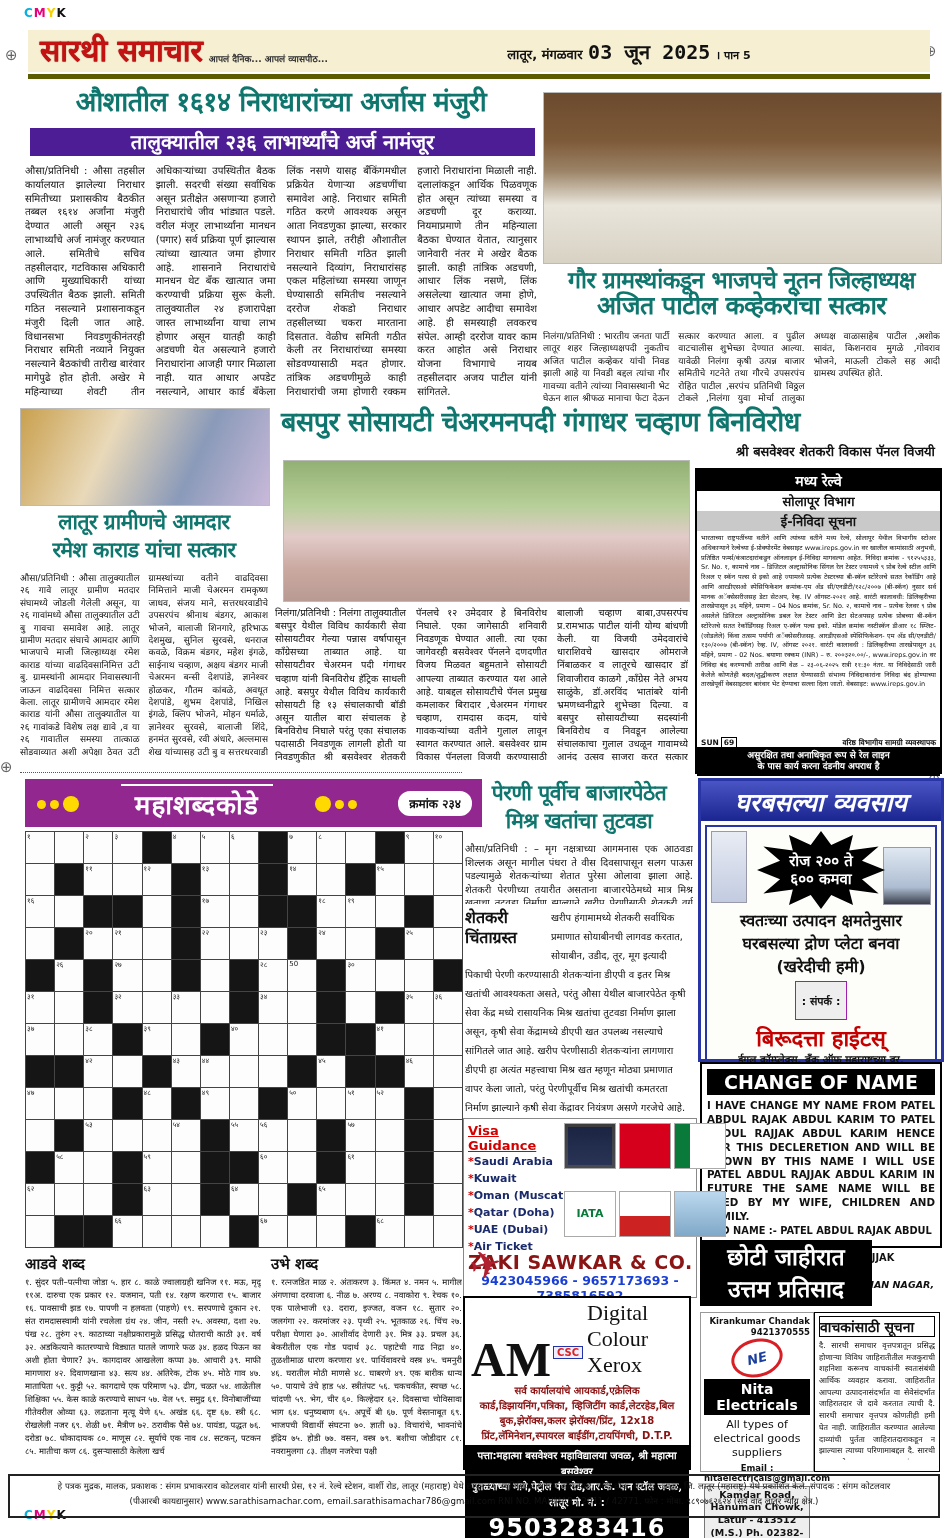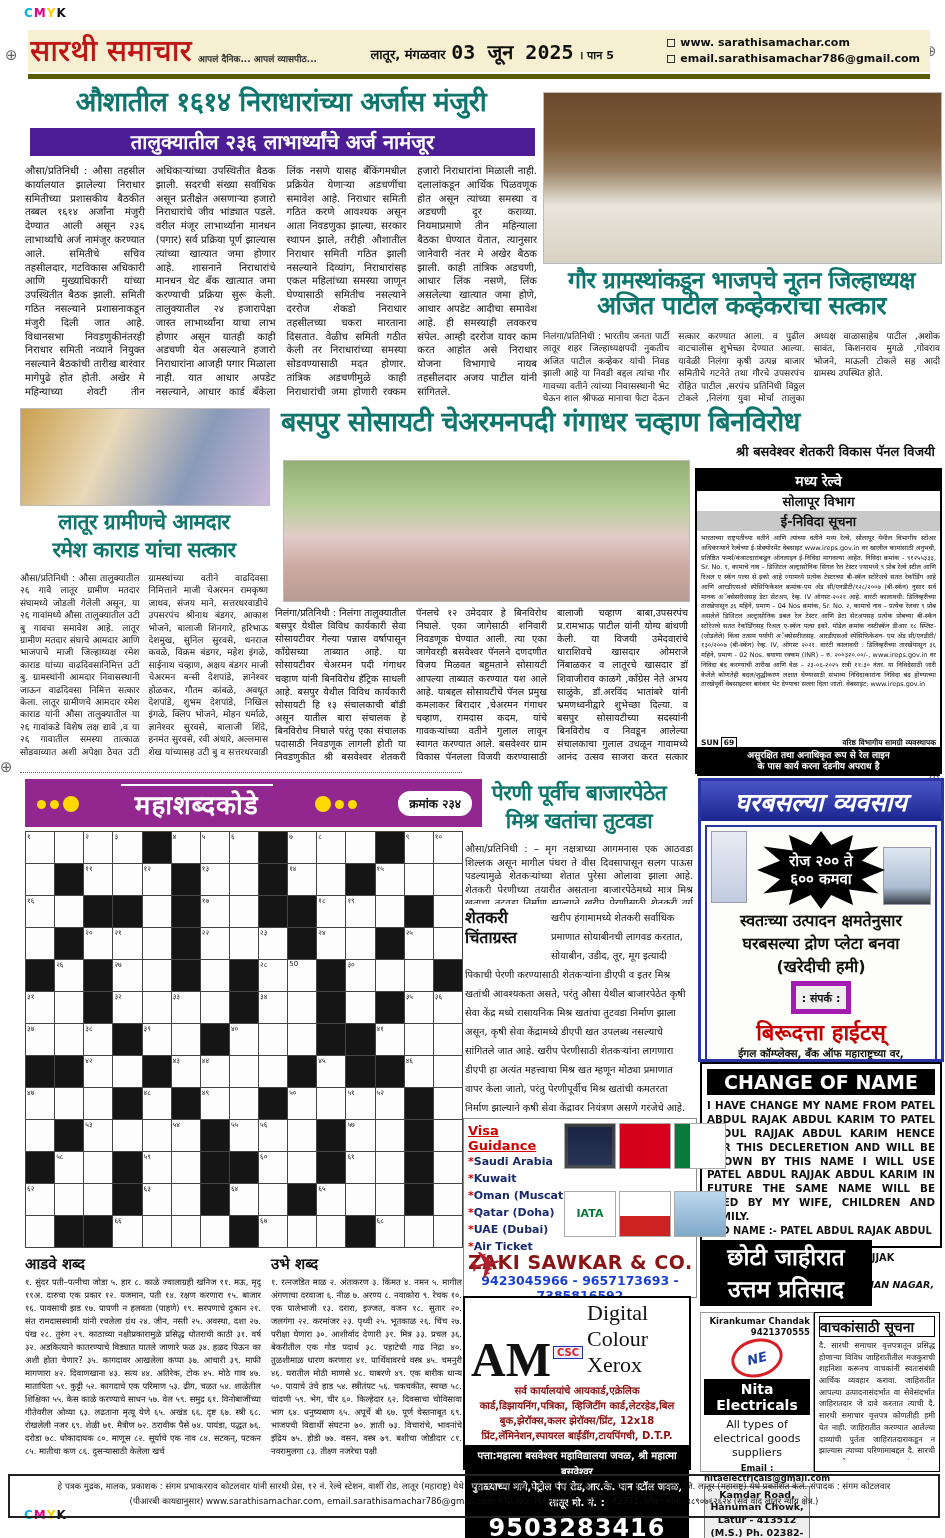--- a/index.html
+++ b/index.html
@@ -8,21 +8,21 @@
   .abs{position:absolute;}
   .regmark{position:absolute;color:#666;font-size:15px;line-height:1;}
   .cmyk{position:absolute;font-size:12px;font-weight:bold;letter-spacing:1px;}
   .cmyk span:nth-child(1){color:#00b3e3;}
   .cmyk span:nth-child(2){color:#e5007e;}
   .cmyk span:nth-child(3){color:#f7d000;}
   .cmyk span:nth-child(4){color:#111;}
 
   
   .masthead{background:#f6efd2;display:flex;align-items:center;}
-  .mast-title{color:#c21212;font-weight:normal;font-size:30px;line-height:1;padding-left:2px;white-space:nowrap;text-shadow:0 0 1px #8a0000;}
+  .mast-title{color:#c21212;font-weight:bold;font-size:30px;line-height:1;padding-left:12px;white-space:nowrap;text-shadow:0 0 1px #8a0000;}
   .mast-tag{font-size:9px;color:#333;font-weight:bold;margin:14px 0 0 6px;white-space:nowrap;}
   .mast-date{flex:1;text-align:center;font-weight:bold;white-space:nowrap;}
   .mast-date .d1{font-size:13px;}
   .mast-date .d2{font-size:20px;font-family:"DejaVu Sans Mono",monospace;}
   .mast-date .d3{font-size:11px;}
   .mast-contact{font-size:11px;font-weight:bold;padding-right:10px;line-height:1.5;white-space:nowrap;}
   .mast-contact .sq{display:inline-block;width:6px;height:6px;border:1px solid #333;margin-right:5px;vertical-align:middle;}
   .mast-rule{background:#5c5c00;}
 
   
@@ -56,21 +56,21 @@
   .clue-t{font-size:8.4px;line-height:1.55;text-align:justify;overflow:hidden;}
 
   
   .ghar{border:3px solid #2a35a5;background:#fdfdfa;}
   .ghar-head{background:linear-gradient(180deg,#4a55c5,#1b2590);color:#fff;font-weight:bold;font-size:25px;text-align:center;padding:3px 0;font-style:italic;}
   .ghar-inner{border:2px solid #2a35a5;margin:4px;padding:4px 4px 6px;position:relative;}
   .burst{clip-path:polygon(50% 0%,58% 18%,75% 5%,72% 25%,95% 20%,82% 38%,100% 50%,82% 62%,95% 80%,72% 75%,75% 95%,58% 82%,50% 100%,42% 82%,25% 95%,28% 75%,5% 80%,18% 62%,0% 50%,18% 38%,5% 20%,28% 25%,25% 5%,42% 18%);
          background:#000;color:#fff;display:flex;flex-direction:column;align-items:center;justify-content:center;
          font-weight:bold;font-size:15px;line-height:1.2;text-align:center;}
   .ghar-line{font-weight:bold;font-size:16px;text-align:center;line-height:1.45;}
-  .ghar-contact{display:inline-block;border:5px solid #a21caf;font-size:11px;font-weight:bold;padding:4px 6px;background:#eee;}
+  .ghar-contact{display:inline-block;border:1px solid #a21caf;font-size:11px;font-weight:bold;padding:11px 6px;background:#eee;}
   .ghar-co{color:#c40000;font-weight:bold;font-size:22px;text-align:center;}
   .ghar-addr{font-size:10.5px;font-weight:bold;text-align:center;line-height:1.5;}
   .ghar-addr b{color:#1b2590;}
   .prodimg{position:absolute;border:1px solid #99a;}
 
   .con{border:2px solid #000;background:#fff;padding:5px;}
   .con-title{background:#000;color:#fff;font-weight:bold;font-size:19px;text-align:center;padding:2px 0;margin-bottom:4px;}
   .con-body{font-size:10.3px;font-weight:600;text-align:justify;line-height:1.35;}
   .con-line{font-size:9.8px;font-weight:bold;line-height:1.4;}
   .con-add{font-size:9.5px;font-weight:bold;font-style:italic;}
@@ -129,24 +129,20 @@
   <span class="regmark" style="left:928px;top:772px;">⊕</span>
 
   <div class="abs masthead" style="left:28px;top:30px;width:902px;height:42px;">
     <span class="mast-title">सारथी समाचार</span>
     <span class="mast-tag">आपलं दैनिक... आपलं व्यासपीठ...</span>
     <span class="mast-date">
       <span class="d1">लातूर, मंगळवार</span>
       <span class="d2">03 जून 2025</span>
       <span class="d3">। पान 5</span>
     </span>
-    <span class="mast-contact">
-      <span class="sq"></span><span>www. sarathisamachar.com</span><br>
-      <span class="sq"></span><span>email.sarathisamachar786@gmail.com</span>
-    </span>
   </div>
   <div class="abs mast-rule" style="left:28px;top:74px;width:902px;height:5px;"></div>
 
   <div class="abs headline" style="left:22px;top:86px;width:518px;font-size:27px;">औशातील १६१४ निराधारांच्या अर्जास मंजुरी</div>
   <div class="abs subbar" style="left:30px;top:128px;width:505px;height:28px;font-size:20px;line-height:28px;">तालुक्यातील २३६ लाभार्थ्यांचे अर्ज नामंजूर</div>
   <div class="abs bodytxt" style="left:25px;top:164px;width:512px;height:242px;font-size:10px;column-count:4;column-gap:11px;">औसा/प्रतिनिधी : औसा तहसील कार्यालयात झालेल्या निराधार समितीच्या प्रशासकीय बैठकीत तब्बल १६१४ अर्जांना मंजुरी देण्यात आली असून २३६ लाभार्थ्यांचे अर्ज नामंजूर करण्यात आले. समितीचे सचिव तहसीलदार, गटविकास अधिकारी आणि मुख्याधिकारी यांच्या उपस्थितीत बैठक झाली. समिती गठित नसल्याने प्रशासनाकडून मंजुरी दिली जात आहे. विधानसभा निवडणुकीनंतरही निराधार समिती नव्याने नियुक्त नसल्याने बैठकांची तारीख बारंवार मागेपुढे होत होती. अखेर मे महिन्याच्या शेवटी तीन अधिकाऱ्यांच्या उपस्थितीत बैठक झाली. सदरची संख्या सर्वाधिक असून प्रतीक्षेत असणाऱ्या हजारो निराधारांचे जीव भांड्यात पडले. वरील मंजूर लाभार्थ्यांना मानधन (पगार) सर्व प्रक्रिया पूर्ण झाल्यास त्यांच्या खात्यात जमा होणार आहे. शासनाने निराधारांचे मानधन थेट बँक खात्यात जमा करण्याची प्रक्रिया सुरू केली. तालुक्यातील २४ हजारापेक्षा जास्त लाभार्थ्यांना याचा लाभ होणार असून यातही काही अडचणी येत असल्याने हजारो निराधारांना आजही पगार मिळाला नाही. यात आधार अपडेट नसल्याने, आधार कार्ड बँकेला लिंक नसणे यासह बँकिंगमधील प्रक्रियेत येणाऱ्या अडचणींचा समावेश आहे. निराधार समिती गठित करणे आवश्यक असून आता निवडणुका झाल्या, सरकार स्थापन झाले, तरीही औशातील निराधार समिती गठित झाली नसल्याने दिव्यांग, निराधारांसह एकल महिलांच्या समस्या जाणून घेण्यासाठी समितीच नसल्याने दररोज शेकडो निराधार तहसीलच्या चकरा मारताना दिसतात. वेळीच समिती गठीत केली तर निराधारांच्या समस्या सोडवण्यासाठी मदत होणार. तांत्रिक अडचणीमुळे काही निराधारांची जमा होणारी रक्कम हजारो निराधारांना मिळाली नाही. दलालांकडून आर्थिक पिळवणूक होत असून त्यांच्या समस्या व अडचणी दूर कराव्या. नियमाप्रमाणे तीन महिन्याला बैठका घेण्यात येतात, त्यानुसार जानेवारी नंतर मे अखेर बैठक झाली. काही तांत्रिक अडचणी, आधार लिंक नसणे, लिंक असलेल्या खात्यात जमा होणे, आधार अपडेट आदीचा समावेश आहे. ही समस्याही लवकरच संपेल. आम्ही दररोज यावर काम करत आहोत असे निराधार योजना विभागाचे नायब तहसीलदार अजय पाटील यांनी सांगितले.</div>
 
   <div class="abs photo" style="left:543px;top:92px;width:397px;height:170px;background:linear-gradient(180deg,#6b4a2e 0%,#7d5a38 28%,#9c8468 46%,#e9e5db 66%,#d8d2c4 100%);"></div>
   <div class="abs headline" style="left:543px;top:267px;width:397px;font-size:23px;">गौर ग्रामस्थांकडून भाजपचे नूतन जिल्हाध्यक्ष</div>
   <div class="abs headline" style="left:543px;top:292px;width:397px;font-size:25px;">अजित पाटील कव्हेकरांचा सत्कार</div>

